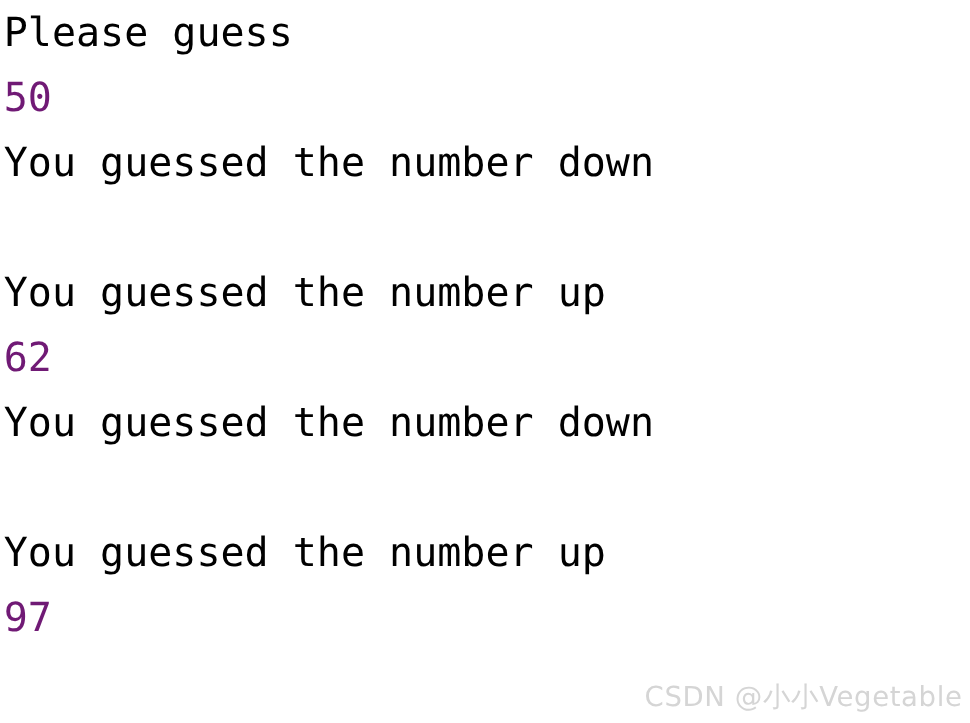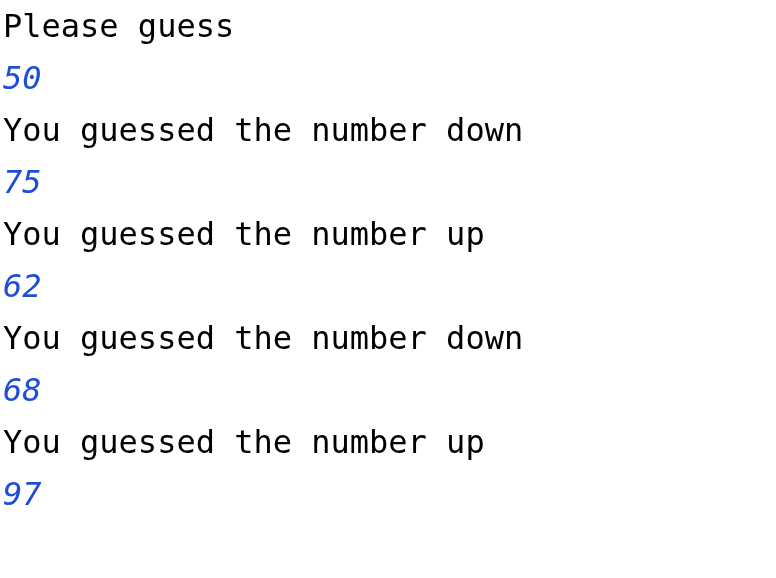--- a/index.html
+++ b/index.html
@@ -34,22 +34,21 @@
     white-space: pre;
     font-weight: 400;
     -webkit-font-smoothing: antialiased;
   }
 
   .line.out {
     color: #000000;
   }
 
   .line.in {
-    color: #1d4ed8;
-    font-style: italic;
+    color: #701a75;
   }
 
   #watermark {
     position: absolute;
     right: 6px;
     bottom: 6px;
     color: #d5d5d5;
     font-family: "DejaVu Sans", sans-serif;
     font-size: 22px;
     line-height: 26px;
@@ -63,29 +62,28 @@
 <body>
 
 <div id="console">
 
   <div class="line out" style="top:0px;">Please guess</div>
 
   <div class="line in" style="top:52px;">50</div>
 
   <div class="line out" style="top:104px;">You guessed the number down</div>
 
-  <div class="line in" style="top:156px;">75</div>
 
   <div class="line out" style="top:208px;">You guessed the number up</div>
 
   <div class="line in" style="top:260px;text-align:center;">62</div>
 
   <div class="line out" style="top:312px;">You guessed the number down</div>
 
-  <div class="line in" style="top:364px;">68</div>
 
   <div class="line out" style="top:416px;">You guessed the number up</div>
 
   <div class="line in" style="top:468px;">97</div>
 
 
+  <div id="watermark">CSDN @小小Vegetable</div>
 
 </div>
 
 </body></html>

